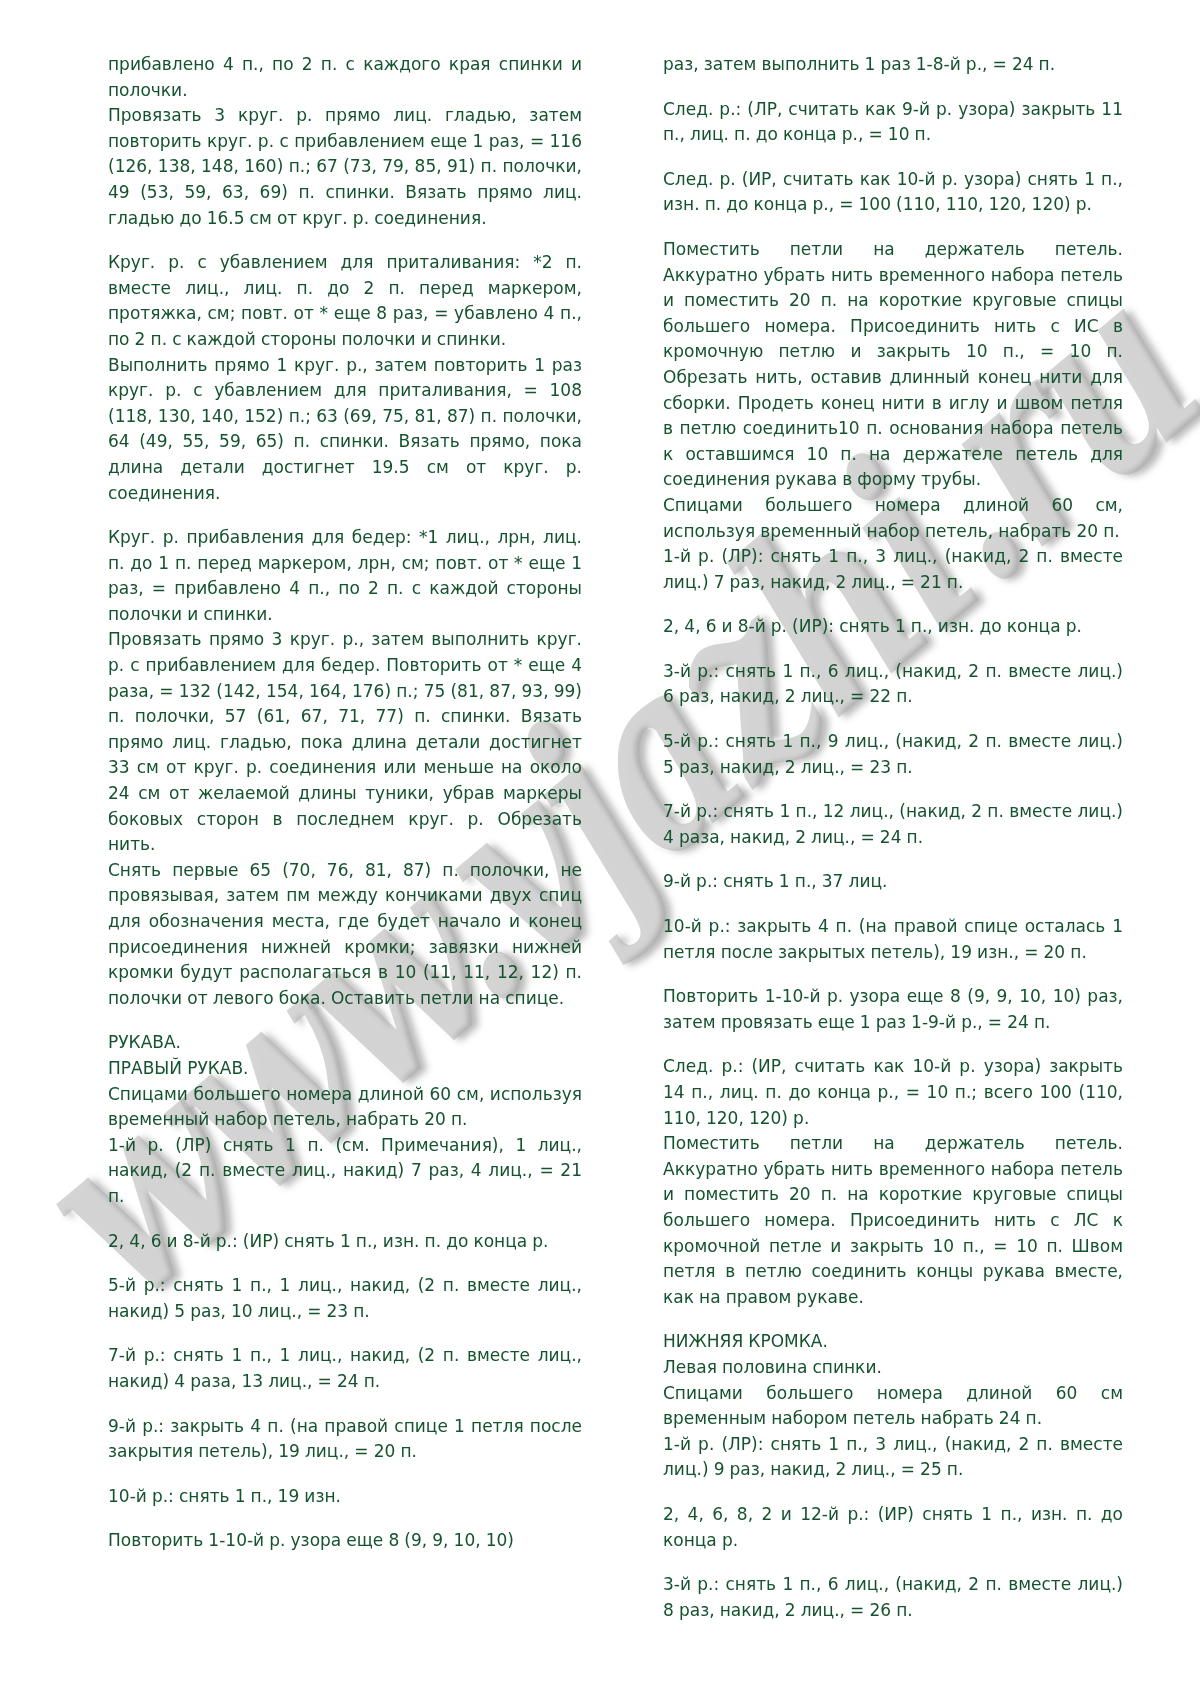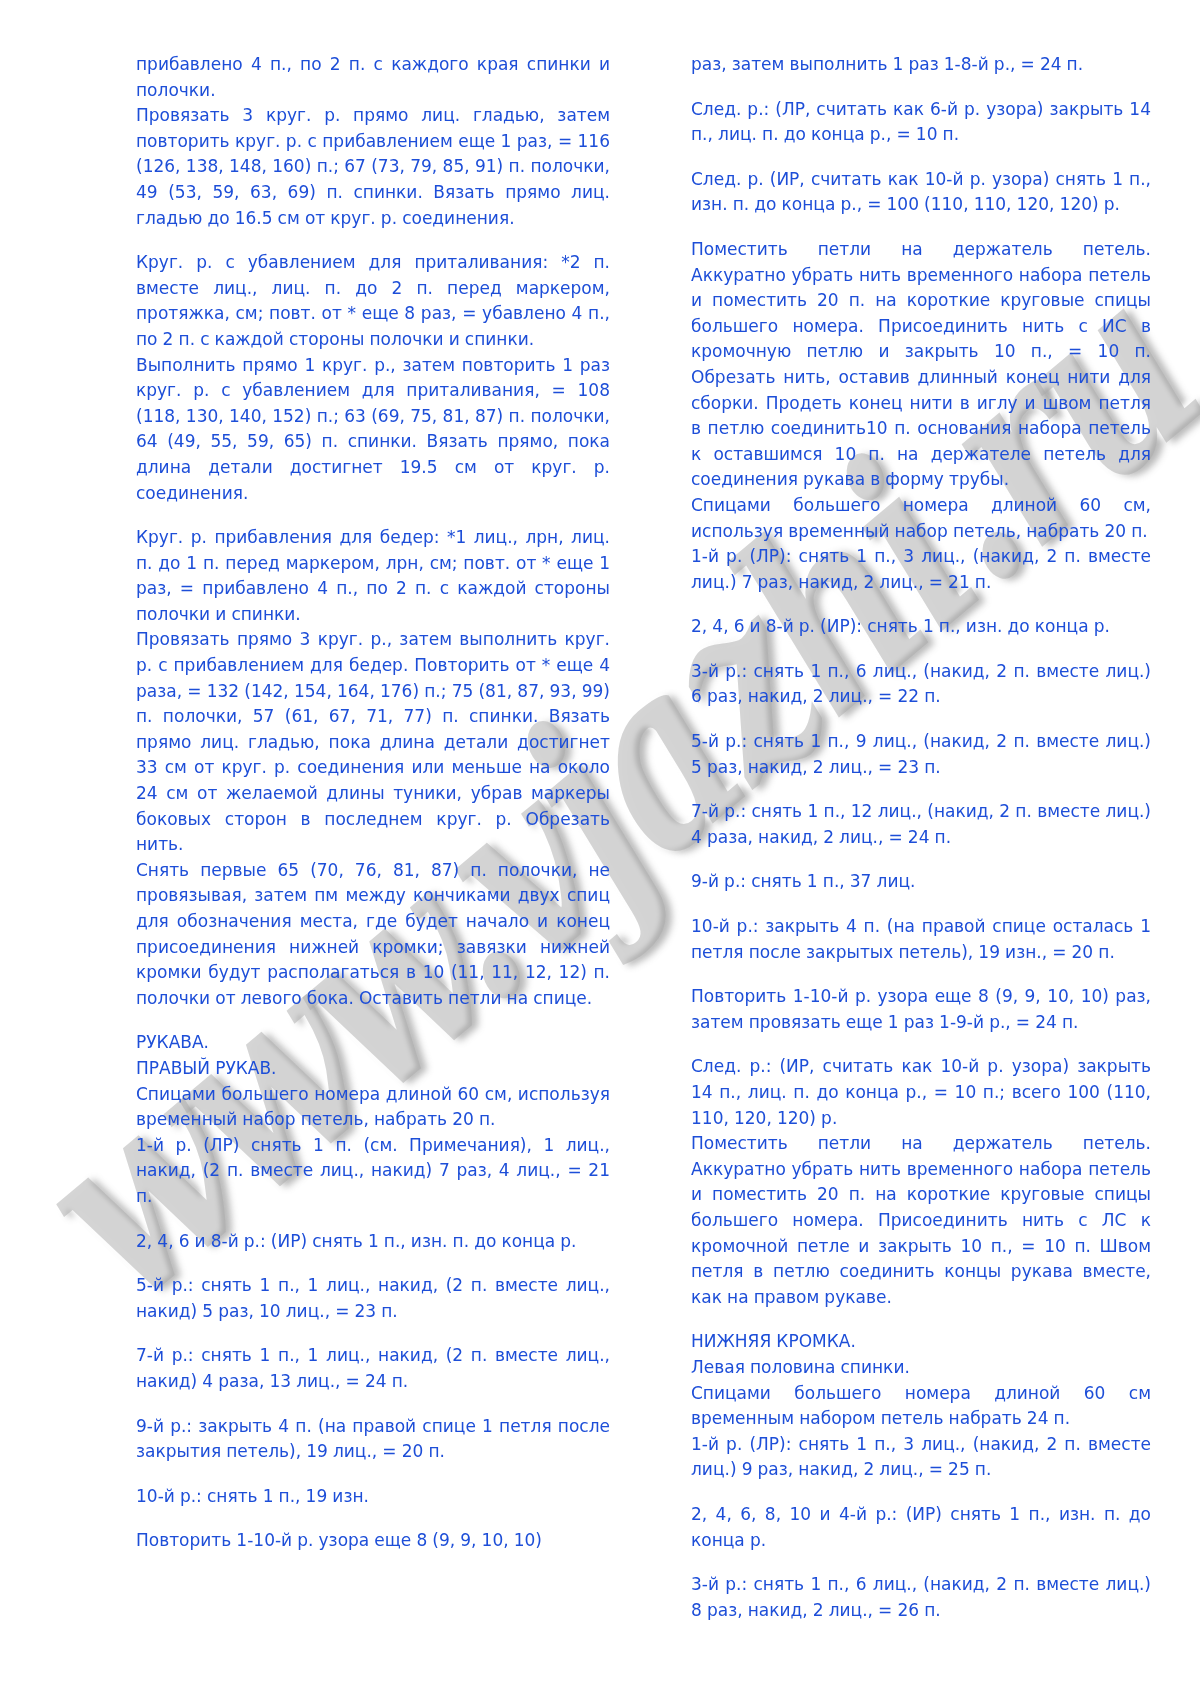--- a/index.html
+++ b/index.html
@@ -15,24 +15,23 @@
     overflow: hidden;
     font-family: "DejaVu Sans", "Liberation Sans", sans-serif;
     color: #000000;
   }
   .column {
     position: absolute;
     top: 52px;
     font-size: 17px;
     line-height: 25.6px;
     text-align: justify;
-    color: #1d4ed8;
+    color: #14532d;
     z-index: 2;
     word-spacing: -0.3px;
-    margin-left: 28px;
   }
   #col-left  { left: 108px; width: 474px; }
   #col-right { left: 663px; width: 460px; }
   .column p { margin: 0; }
   .column p.gap { margin-top: 19px; }
   .watermark {
     position: absolute;
     left: 615px;
     top: 790px;
     transform: translate(-50%, -50%) rotate(-40deg) scaleY(1.28);
@@ -69,34 +68,34 @@
       <p>1-й р. (ЛР) снять 1 п. (см. Примечания), 1 лиц., накид, (2 п. вместе лиц., накид) 7 раз, 4 лиц., = 21 п.</p>
       <p class="gap">2, 4, 6 и 8-й р.: (ИР) снять 1 п., изн. п. до конца р.</p>
       <p class="gap">5-й р.: снять 1 п., 1 лиц., накид, (2 п. вместе лиц., накид) 5 раз, 10 лиц., = 23 п.</p>
       <p class="gap">7-й р.: снять 1 п., 1 лиц., накид, (2 п. вместе лиц., накид) 4 раза, 13 лиц., = 24 п.</p>
       <p class="gap">9-й р.: закрыть 4 п. (на правой спице 1 петля после закрытия петель), 19 лиц., = 20 п.</p>
       <p class="gap">10-й р.: снять 1 п., 19 изн.</p>
       <p class="gap">Повторить 1-10-й р. узора еще 8 (9, 9, 10, 10)</p>
     </div>
   <div class="column" id="col-right">
       <p>раз, затем выполнить 1 раз 1-8-й р., = 24 п.</p>
-      <p class="gap">След. р.: (ЛР, считать как 6-й р. узора) закрыть 14 п., лиц. п. до конца р., = 10 п.</p>
+      <p class="gap">След. р.: (ЛР, считать как 9-й р. узора) закрыть 11 п., лиц. п. до конца р., = 10 п.</p>
       <p class="gap">След. р. (ИР, считать как 10-й р. узора) снять 1 п., изн. п. до конца р., = 100 (110, 110, 120, 120) р.</p>
       <p class="gap">Поместить петли на держатель петель. Аккуратно убрать нить временного набора петель и поместить 20 п. на короткие круговые спицы большего номера. Присоединить нить с ИС в кромочную петлю и закрыть 10 п., = 10 п. Обрезать нить, оставив длинный конец нити для сборки. Продеть конец нити в иглу и швом петля в петлю соединить10 п. основания набора петель к оставшимся 10 п. на держателе петель для соединения рукава в форму трубы.</p>
       <p>Спицами большего номера длиной 60 см, используя временный набор петель, набрать 20 п.</p>
       <p>1-й р. (ЛР): снять 1 п., 3 лиц., (накид, 2 п. вместе лиц.) 7 раз, накид, 2 лиц., = 21 п.</p>
       <p class="gap">2, 4, 6 и 8-й р. (ИР): снять 1 п., изн. до конца р.</p>
       <p class="gap">3-й р.: снять 1 п., 6 лиц., (накид, 2 п. вместе лиц.) 6 раз, накид, 2 лиц., = 22 п.</p>
       <p class="gap">5-й р.: снять 1 п., 9 лиц., (накид, 2 п. вместе лиц.) 5 раз, накид, 2 лиц., = 23 п.</p>
       <p class="gap">7-й р.: снять 1 п., 12 лиц., (накид, 2 п. вместе лиц.) 4 раза, накид, 2 лиц., = 24 п.</p>
       <p class="gap">9-й р.: снять 1 п., 37 лиц.</p>
       <p class="gap">10-й р.: закрыть 4 п. (на правой спице осталась 1 петля после закрытых петель), 19 изн., = 20 п.</p>
       <p class="gap">Повторить 1-10-й р. узора еще 8 (9, 9, 10, 10) раз, затем провязать еще 1 раз 1-9-й р., = 24 п.</p>
       <p class="gap">След. р.: (ИР, считать как 10-й р. узора) закрыть 14 п., лиц. п. до конца р., = 10 п.; всего 100 (110, 110, 120, 120) р.</p>
       <p>Поместить петли на держатель петель. Аккуратно убрать нить временного набора петель и поместить 20 п. на короткие круговые спицы большего номера. Присоединить нить с ЛС к кромочной петле и закрыть 10 п., = 10 п. Швом петля в петлю соединить концы рукава вместе, как на правом рукаве.</p>
       <p class="gap">НИЖНЯЯ КРОМКА.</p>
       <p>Левая половина спинки.</p>
       <p>Спицами большего номера длиной 60 см временным набором петель набрать 24 п.</p>
       <p>1-й р. (ЛР): снять 1 п., 3 лиц., (накид, 2 п. вместе лиц.) 9 раз, накид, 2 лиц., = 25 п.</p>
-      <p class="gap">2, 4, 6, 8, 10 и 4-й р.: (ИР) снять 1 п., изн. п. до конца р.</p>
+      <p class="gap">2, 4, 6, 8, 2 и 12-й р.: (ИР) снять 1 п., изн. п. до конца р.</p>
       <p class="gap">3-й р.: снять 1 п., 6 лиц., (накид, 2 п. вместе лиц.) 8 раз, накид, 2 лиц., = 26 п.</p>
     </div>
 </div>
 
 </body></html>

